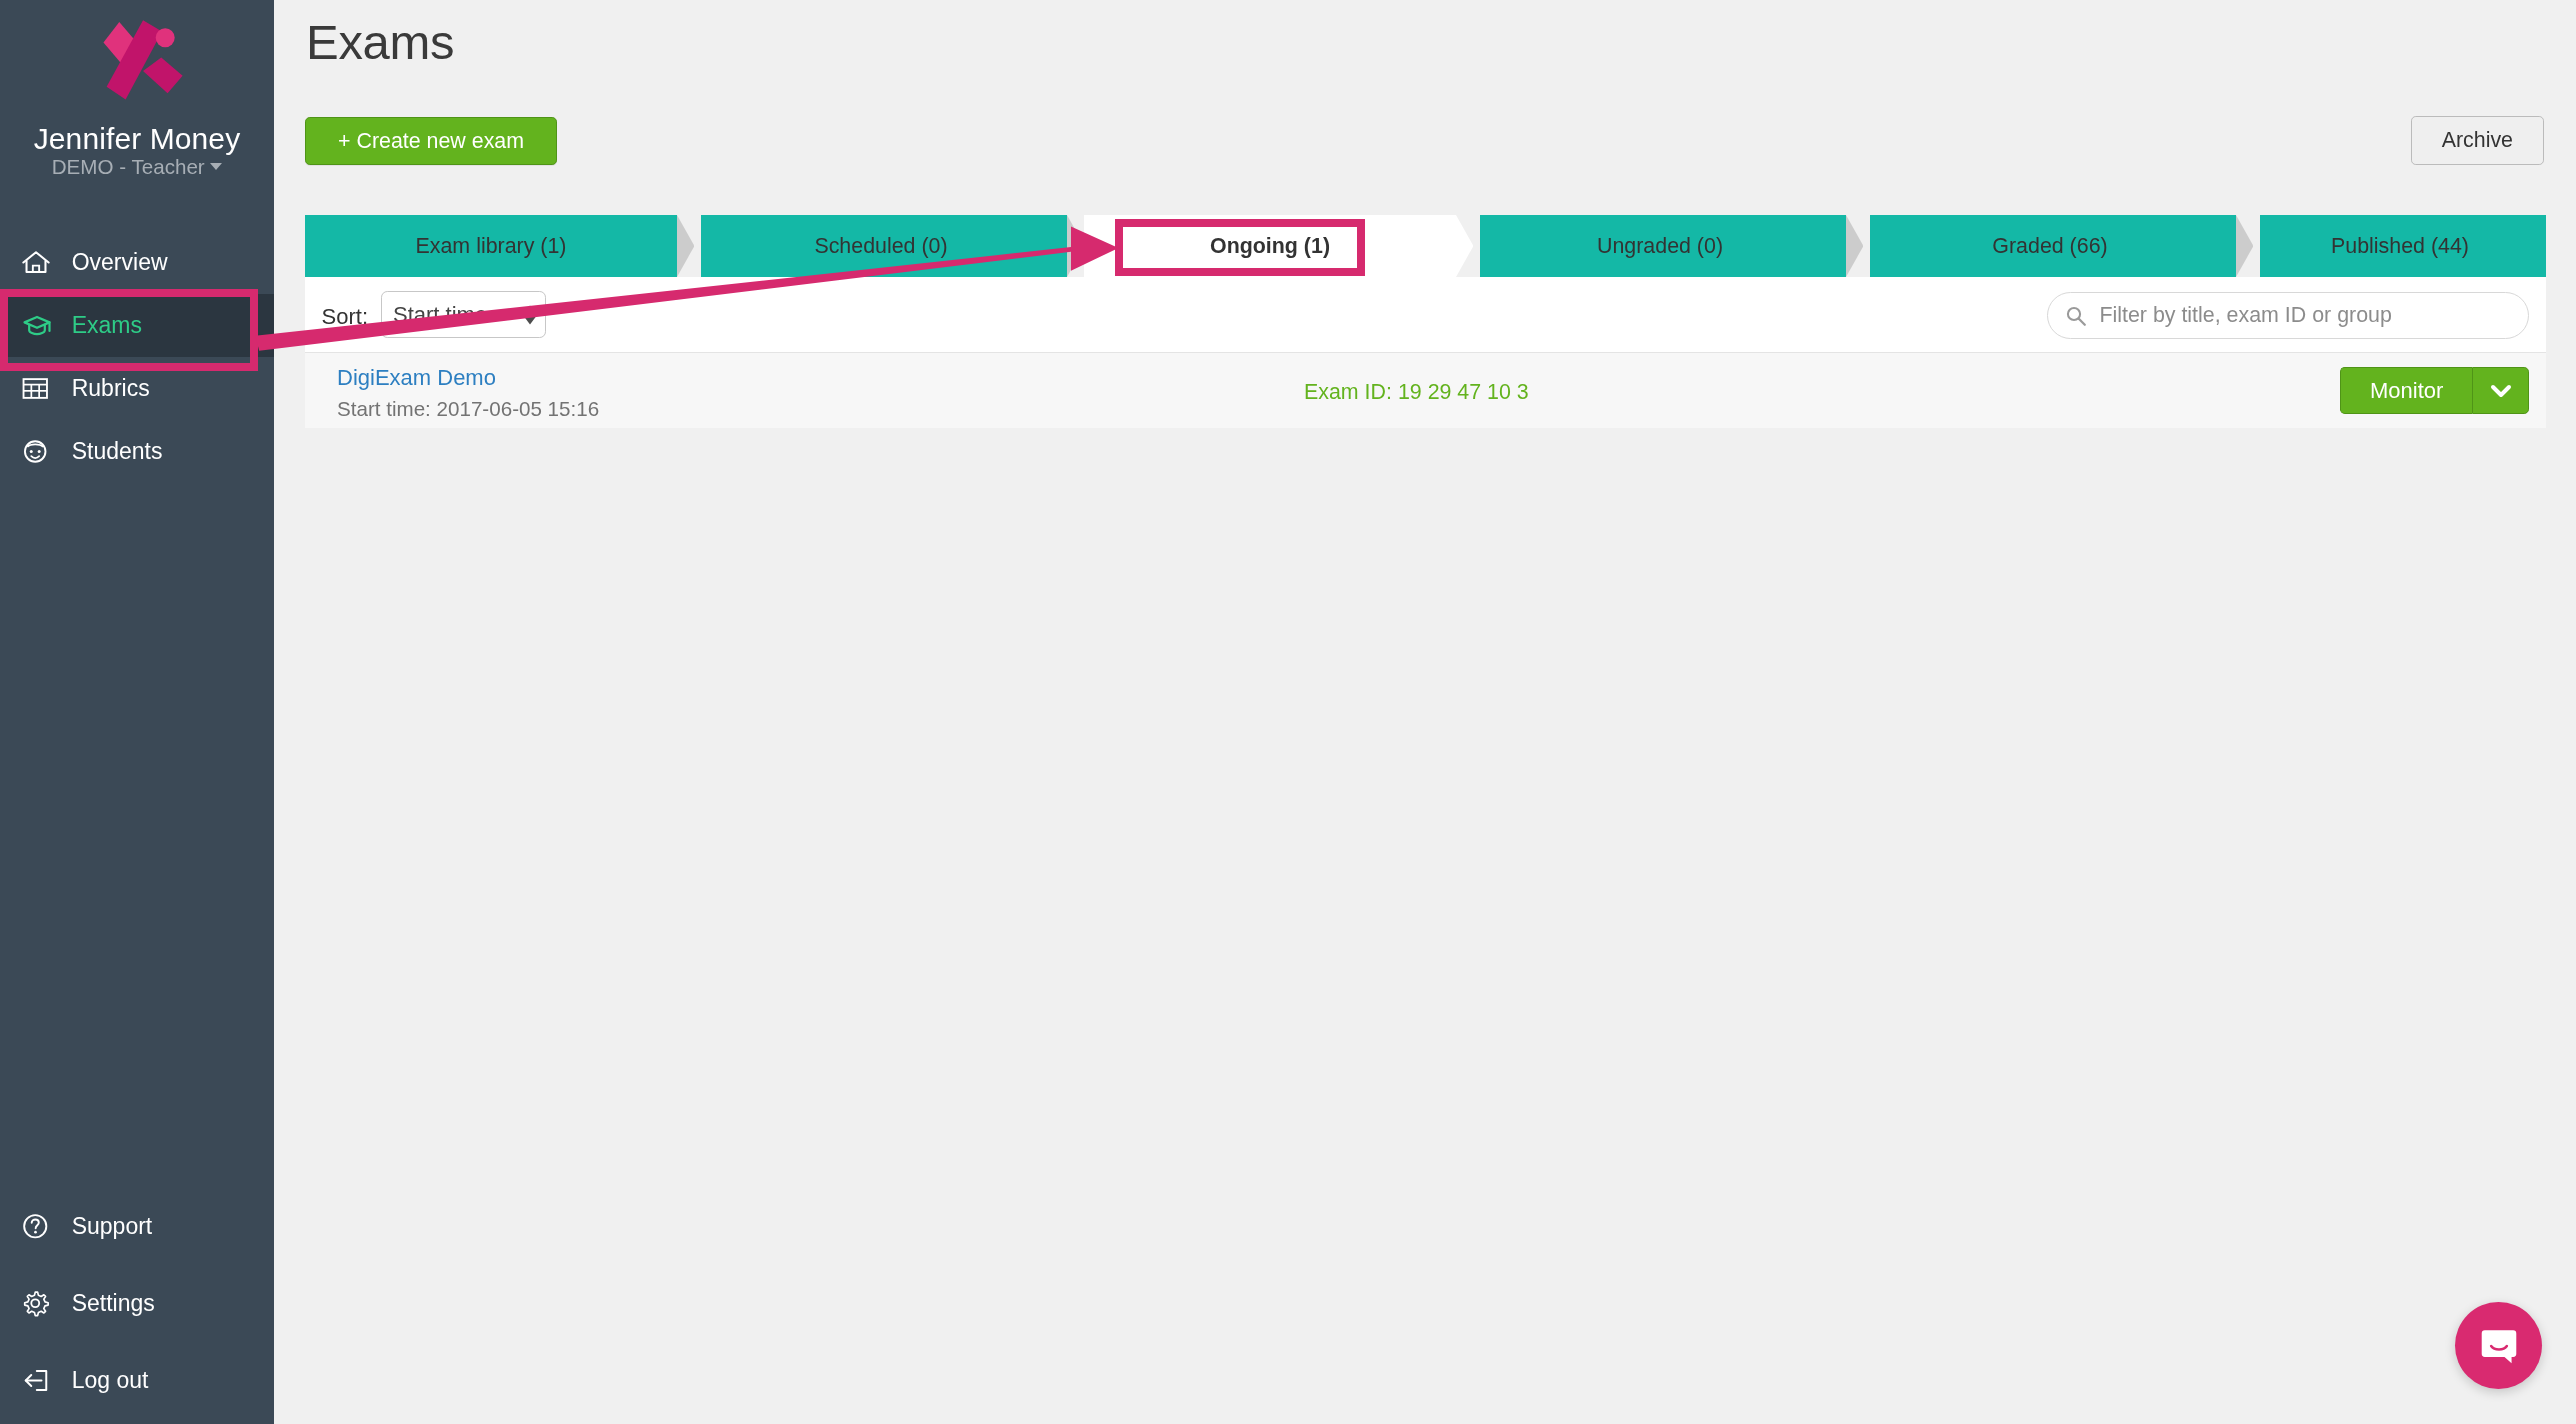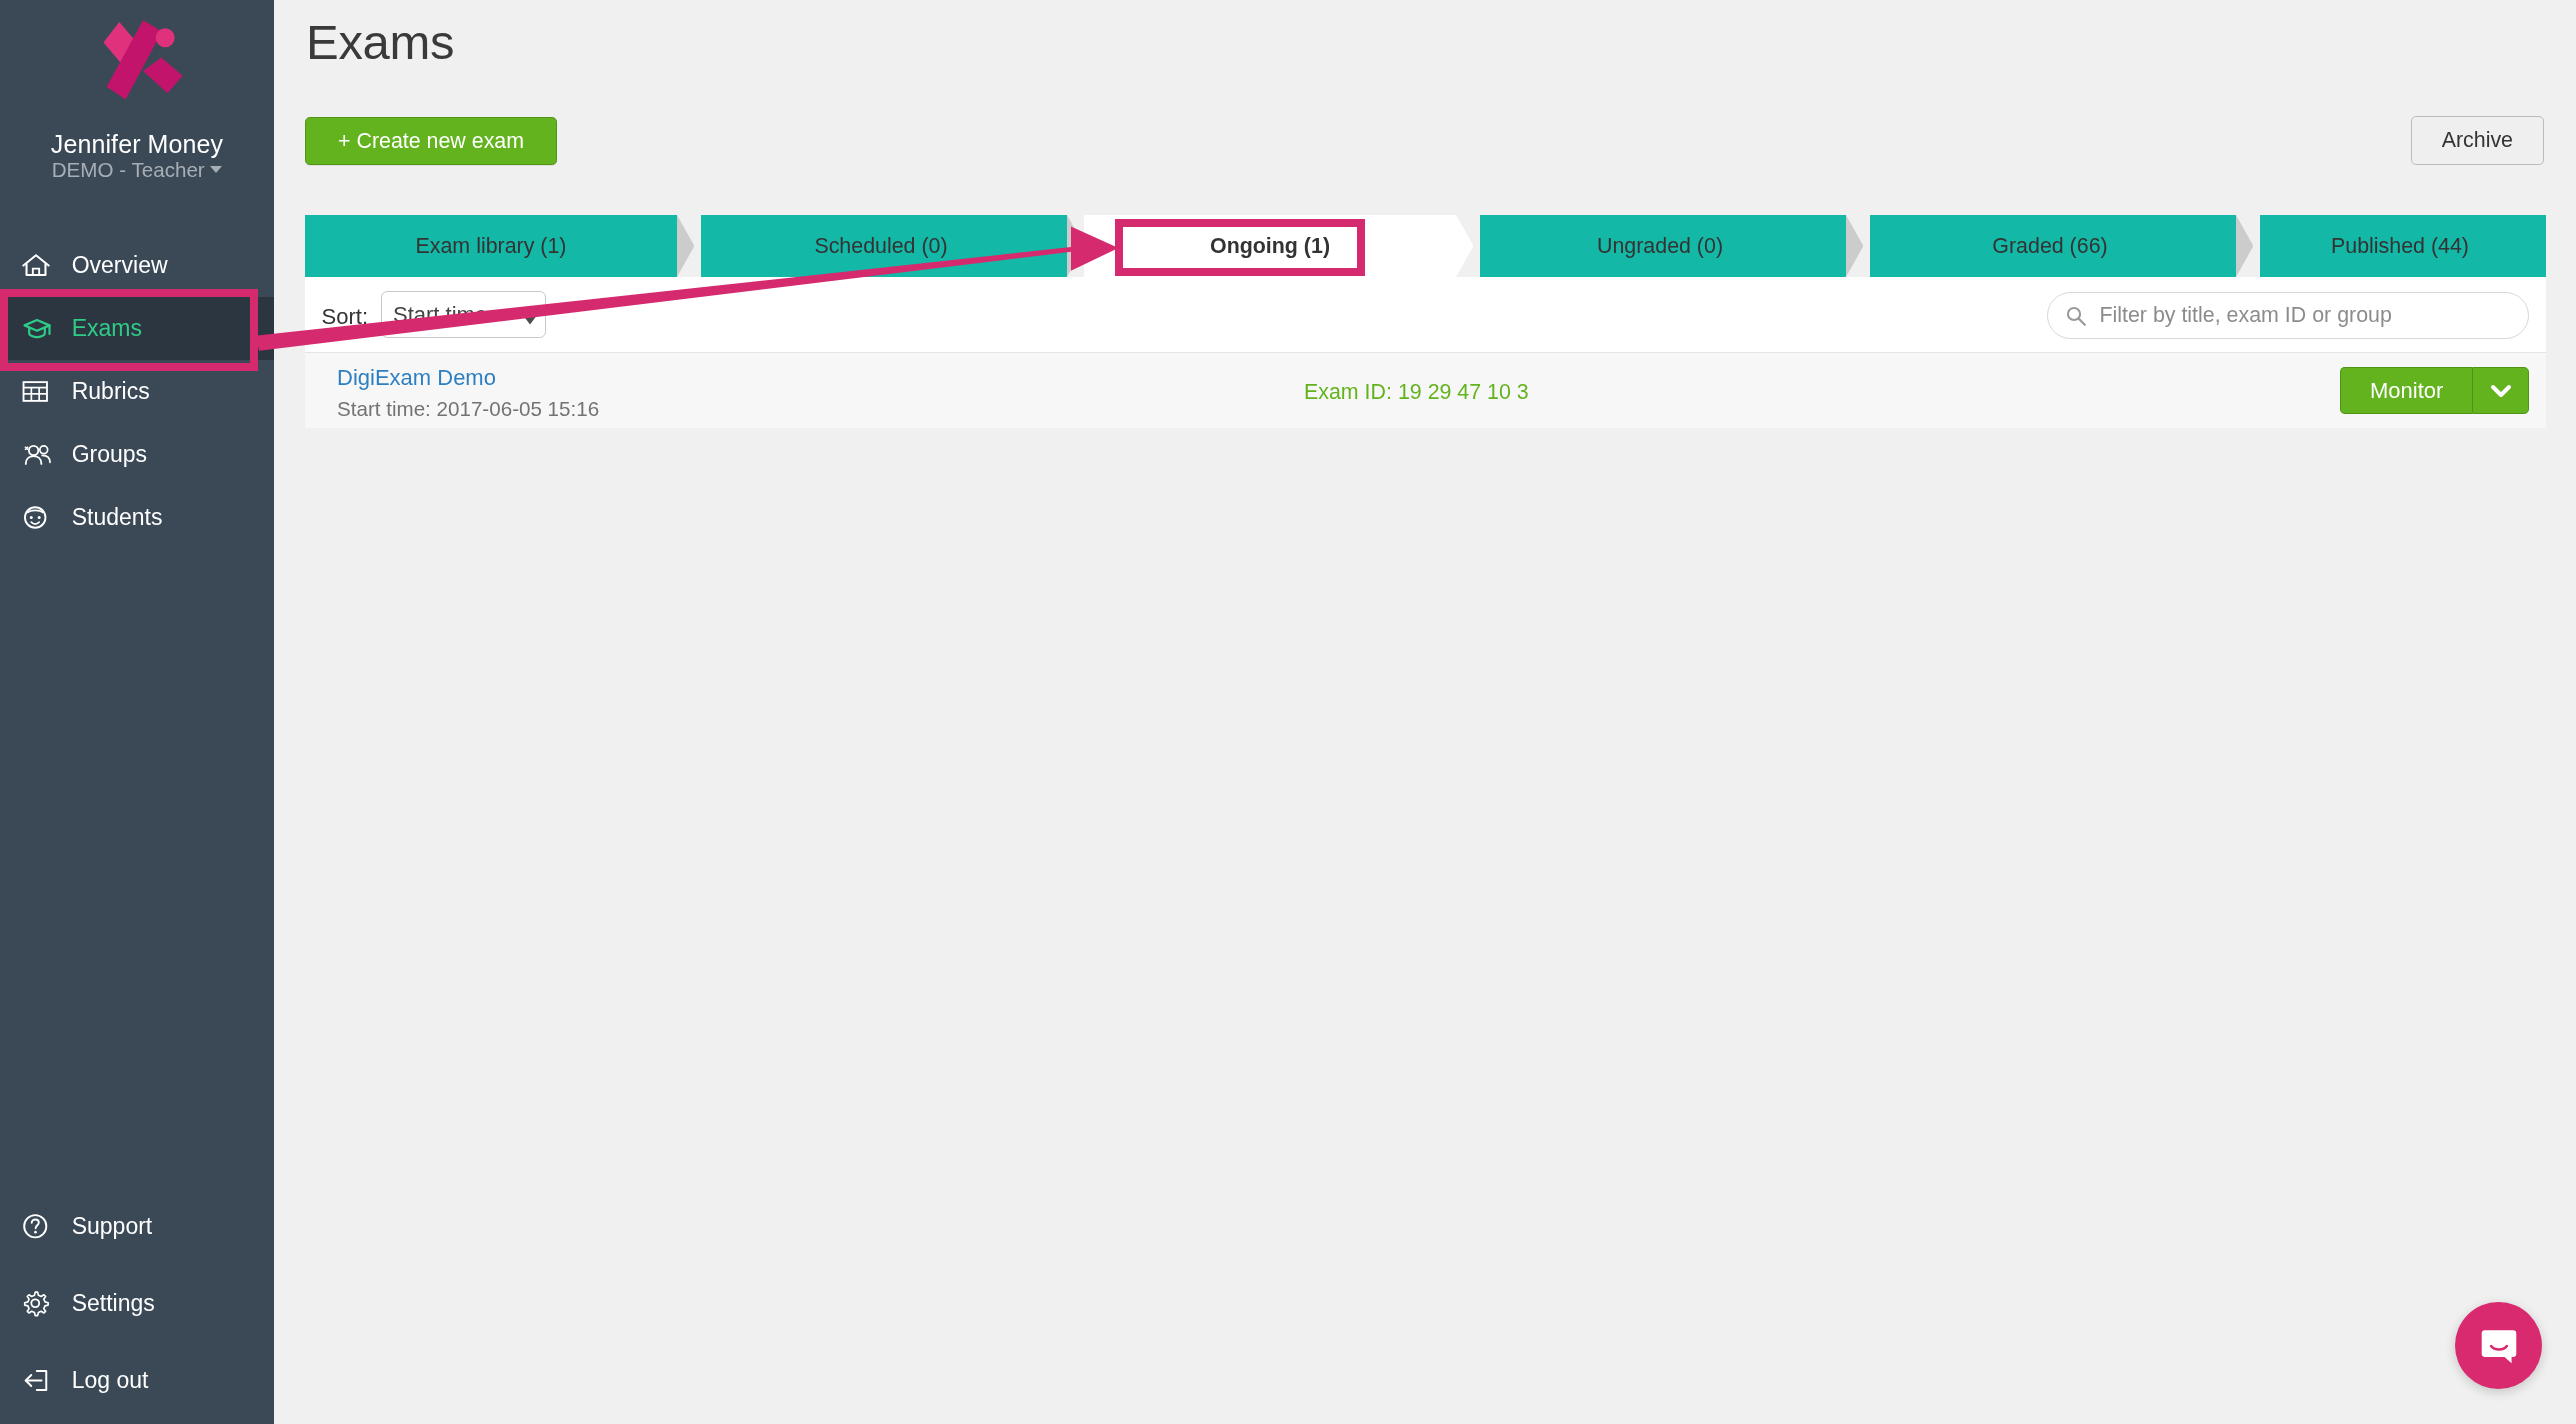--- a/index.html
+++ b/index.html
@@ -35,24 +35,24 @@
     width: 274px;
     height: 119px;
     display: flex;
     align-items: center;
     justify-content: center;
   }
   .logo-svg { display: block; }
 
   .user-name {
     text-align: center;
-    font-size: 25px;
+    font-size: 30px;
     color: #ffffff;
     line-height: 1;
-    margin-top: 13px;
+    margin-top: 5px;
     letter-spacing: 0.1px;
   }
   .user-role {
     text-align: center;
     font-size: 20.6px;
     color: #a7aeb5;
     line-height: 1;
     margin-top: 3px;
   }
   .user-role .caret {
@@ -443,32 +443,20 @@
             <rect x="3" y="4" width="30" height="24" fill="none" stroke="#ffffff" stroke-width="2.4"></rect>
             <line x1="3" y1="11" x2="33" y2="11" stroke="#ffffff" stroke-width="2.2"></line>
             <line x1="3" y1="19" x2="33" y2="19" stroke="#ffffff" stroke-width="2.2"></line>
             <line x1="13" y1="11" x2="13" y2="28" stroke="#ffffff" stroke-width="2.2"></line>
             <line x1="23" y1="11" x2="23" y2="28" stroke="#ffffff" stroke-width="2.2"></line>
           </svg>
         </span>
         <span class="nav-label">Rubrics</span>
       </a>
 
-      <a class="nav-item" href="#">
-        <span class="nav-ico">
-          <svg width="33" height="25" viewBox="0 0 42 32">
-            <circle cx="16" cy="11" r="6" fill="none" stroke="#ffffff" stroke-width="2.4"></circle>
-            <path d="M6 28 C6 21 11 18 16 18 C21 18 26 21 26 28" fill="none" stroke="#ffffff" stroke-width="2.4" stroke-linecap="round"></path>
-            <circle cx="29" cy="10" r="5" fill="none" stroke="#ffffff" stroke-width="2.2"></circle>
-            <path d="M27 17 C33 17 37 20 37 26" fill="none" stroke="#ffffff" stroke-width="2.2" stroke-linecap="round"></path>
-            <path d="M5 6 L9 10 M5 10 L9 6" stroke="#ffffff" stroke-width="2"></path>
-          </svg>
-        </span>
-        <span class="nav-label">Groups</span>
-      </a>
 
       <a class="nav-item" href="#">
         <span class="nav-ico">
           <svg width="30" height="27" viewBox="0 0 38 34">
             <circle cx="18" cy="17" r="13" fill="none" stroke="#ffffff" stroke-width="2.4"></circle>
             <path d="M8 11 C12 7 24 7 28 11" fill="none" stroke="#ffffff" stroke-width="2.4"></path>
             <circle cx="13" cy="17" r="1.9" fill="#ffffff"></circle>
             <circle cx="23" cy="17" r="1.9" fill="#ffffff"></circle>
             <path d="M13 23 C16 26 20 26 23 23" fill="none" stroke="#ffffff" stroke-width="2.2" stroke-linecap="round"></path>
           </svg>

